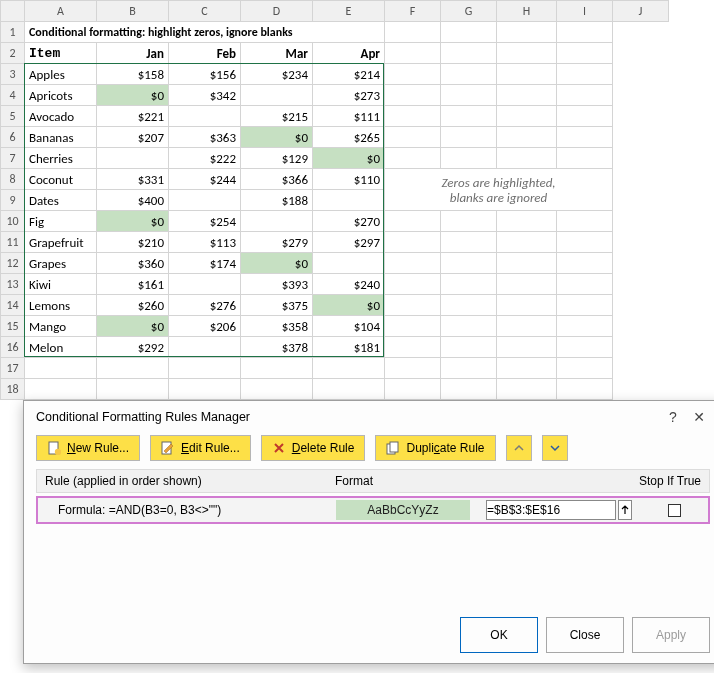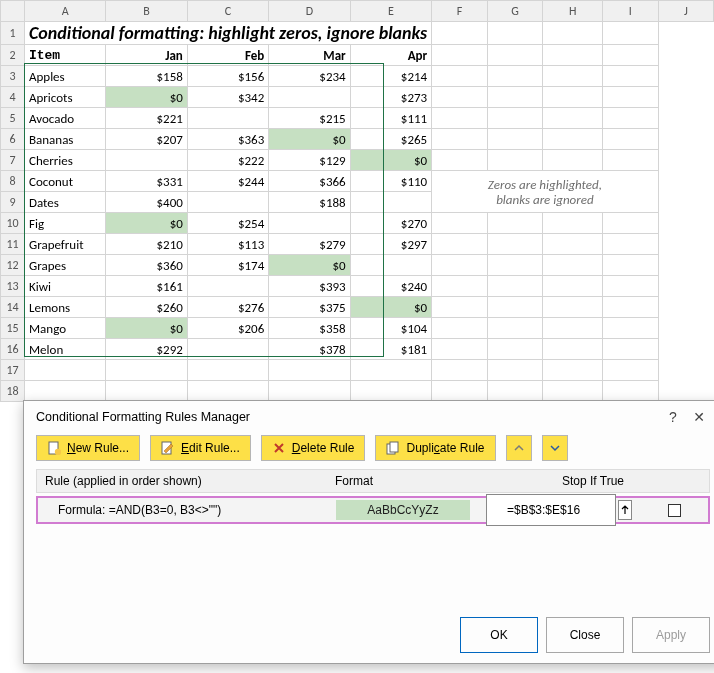--- a/index.html
+++ b/index.html
@@ -4,49 +4,49 @@
 <style>
 * { box-sizing: border-box; margin: 0; padding: 0; }
 body { font-family: Calibri, "Segoe UI", Arial, sans-serif; font-size: 13px; color: #000; background: #fff; width: 714px; height: 673px; overflow: hidden; position: relative; }
 
 .sheet { border-collapse: collapse; table-layout: fixed; }
 .sheet td, .sheet th { border: 1px solid #d4d4d4; height: 21px; padding: 0 4px; font-size: 13px; font-weight: normal; background: #fff; overflow: hidden; white-space: nowrap; }
 .sheet .hdr { background: #f0f0f0; text-align: center; color: #555; font-size: 12px; }
 .sheet .rh { background: #f0f0f0; text-align: center; color: #555; font-size: 12px; width: 24px; }
 .sheet .corner { background: #f0f0f0; width: 24px; }
 .sheet .colA{width:72px}.sheet .colB{width:72px}.sheet .colC{width:72px}.sheet .colD{width:72px}.sheet .colE{width:72px}.sheet .colF{width:56px}.sheet .colG{width:56px}.sheet .colH{width:60px}.sheet .colI{width:56px}.sheet .colJ{width:56px}
-.sheet .title { font-weight: bold; font-size: 18px; font-style: italic; }
+.sheet .title { font-weight: bold; font-size: 12px; }
 .sheet .mh { font-weight: bold; text-align: right; }
 .sheet .mhL { font-weight: bold; text-align: left; font-family: Liberation Mono, monospace; }
 .sheet .num { text-align: right; }
 .sheet .z { background: #c6e0c2; }
 .sheet .note { color: #6e6e6e; font-style: italic; text-align: center; border-left:1px solid #d4d4d4; }
 .range-sel { position:absolute; border: 1px solid #1f7246; pointer-events:none; }
 
 .dialog { position: absolute; left: 23px; top: 400px; width: 700px; height: 264px; background: #fdfdfd; border: 1px solid #9e9e9e; box-shadow: 0 4px 12px rgba(0,0,0,.25); font-family: "Segoe UI", Arial, sans-serif; font-size: 12px; }
 .dlg-title { display:flex; align-items:center; padding: 8px 10px 6px 12px; font-size: 12.5px; }
 .dlg-title .t { flex:1; }
 .dlg-title .ic { width: 26px; text-align: center; cursor: default; font-size:14px; color:#444; }
 .dlg-body { padding: 4px 12px 0 12px; }
 .row-show { display:flex; align-items:center; gap:8px; margin-bottom:10px; }
 .row-show select { width:150px; height:22px; border:1px solid #a0a0a0; background:#fff; font-size:12px; padding:0 4px; }
 .toolbar { display:flex; align-items:center; gap:10px; margin-bottom:8px; }
 .btn { display:inline-flex; align-items:center; gap:6px; height:26px; padding:0 10px; border:1px solid #b5b5b5; background:#fde047; font-size:12px; cursor:default; }
 .btn.sq { width:26px; padding:0; justify-content:center; }
 .ic-sm { width:14px; height:14px; display:inline-block; }
 .hdr-row { display:flex; background:#f1f1f1; border:1px solid #dcdcdc; font-size:12px; }
 .hdr-row > div { padding:4px 8px; }
-.c1{width:290px}.c2{width:150px}.c3{width:162px}.c4{flex:1;text-align:center}
+.c1{width:290px}.c2{width:150px}.c3{width:162px}.c4{flex:1;text-align:right}
 .rule-row { display:flex; align-items:center; border:2px solid #d17bd1; background:#f4f4f4; margin-top:3px; height:28px; }
 .rule-row > div { padding:0 8px; font-size:12px; }
 .rc1{width:290px;padding-left:20px!important}
 .rc2{width:150px}
 .preview { background:#c6e0c2; text-align:center; padding:3px 0; color:#202020; }
 .rc3{width:162px;display:flex;align-items:center;gap:2px}
-.rc3 input { width:130px; height:32px; border:1px solid #888; padding:0 20px; font-size:12px; background:#fff; }
+.rc3 input { width:130px; height:20px; border:1px solid #888; padding:0 0; font-size:12px; background:#fff; }
 .rc3 .pick { width:20px;height:20px;border:1px solid #888;background:#fff;display:flex;align-items:center;justify-content:center; }
 .rc4{flex:1;display:flex;justify-content:center}
 .chk { width:13px;height:13px;border:1px solid #333;background:#fff;display:inline-block; }
 .dlg-footer { position:absolute; bottom:10px; right:12px; display:flex; gap:8px; }
 .fbtn { width:78px; height:36px; border:1px solid #a7a7a7; background:#fdfdfd; font-size:12px; display:flex; align-items:center; justify-content:center; }
 .fbtn.primary { border:1.5px solid #0067c0; }
 .fbtn.disabled { color:#9c9c9c; }
 </style>
 </head>
 <body>

